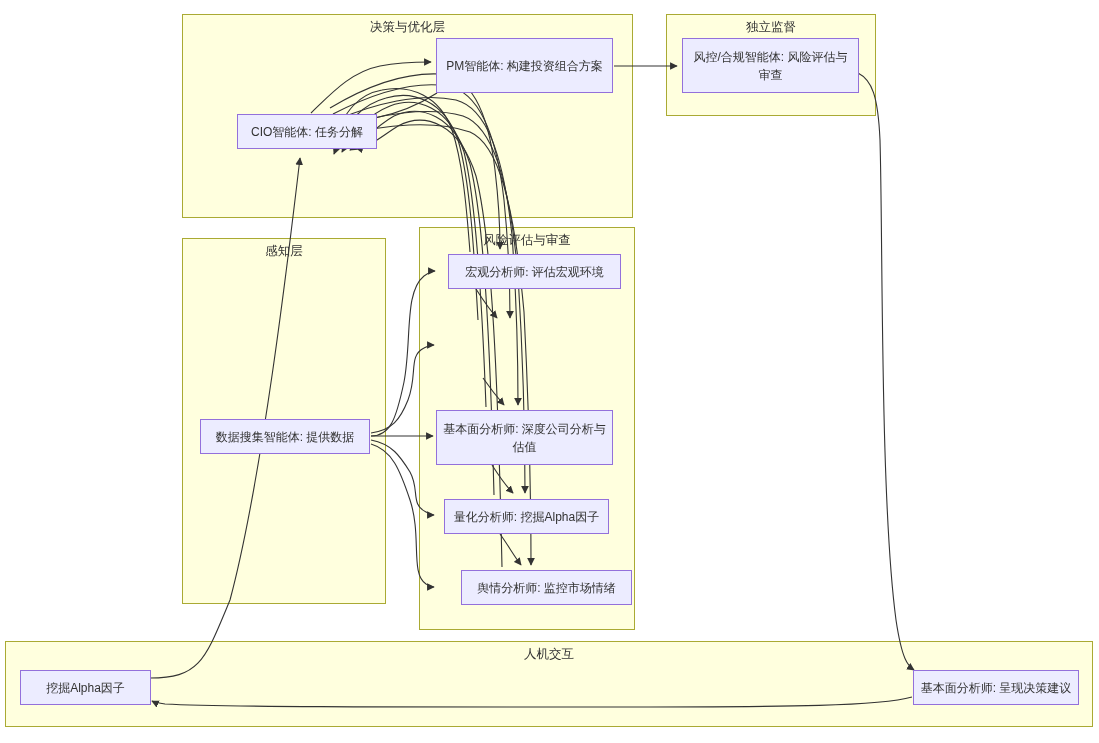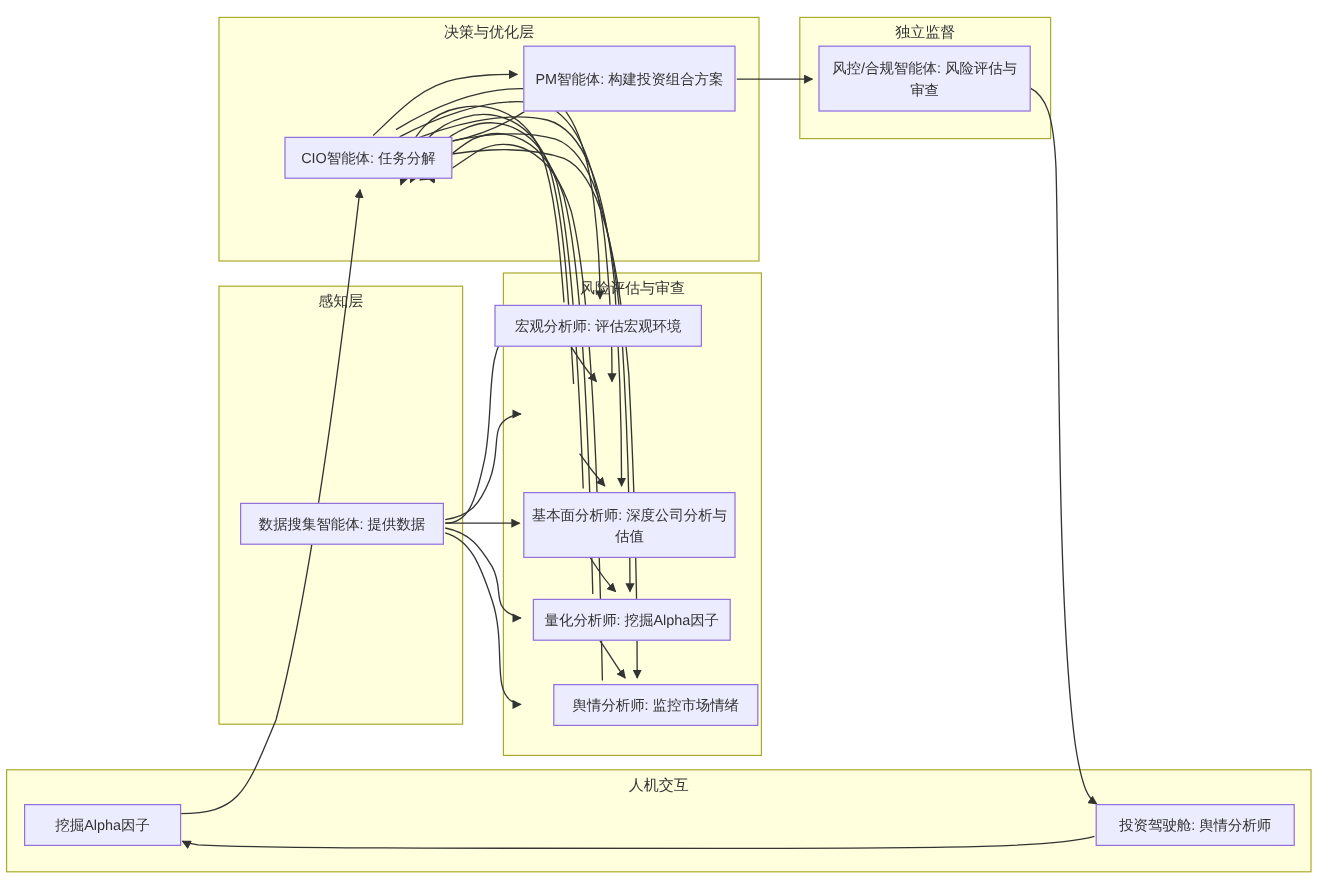--- a/index.html
+++ b/index.html
@@ -140,21 +140,21 @@
   </div>
 
   <div class="node" style="left:200px; top:419px; width:170px; height:35px;">
     <span>数据搜集智能体: 提供数据</span>
   </div>
 
   <div class="node" style="left:682px; top:38px; width:177px; height:55px;">
     <span>风控/合规智能体: 风险评估与审查</span>
   </div>
 
-  <div class="node" style="left:412px; top:254px; width:173px; height:35px;">
+  <div class="node" style="left:448px; top:254px; width:173px; height:35px;font-family:Liberation Serif, serif;">
     <span>宏观分析师: 评估宏观环境</span>
   </div>
 
 
   <div class="node" style="left:436px; top:410px; width:177px; height:55px;">
     <span>基本面分析师: 深度公司分析与估值</span>
   </div>
 
   <div class="node" style="left:444px; top:499px; width:165px; height:35px;">
     <span>量化分析师: 挖掘Alpha因子</span>
@@ -162,16 +162,16 @@
 
   <div class="node" style="left:441px; top:570px; width:171px; height:35px;margin-left:20px;">
     <span>舆情分析师: 监控市场情绪</span>
   </div>
 
   <div class="node" style="left:20px; top:670px; width:131px; height:35px;">
     <span>挖掘Alpha因子</span>
   </div>
 
   <div class="node" style="left:913px; top:670px; width:166px; height:35px;">
-    <span>投资驾驶舱: 舆情分析师</span>
+    <span>基本面分析师: 呈现决策建议</span>
   </div>
 
 </div>
 
 </body></html>

